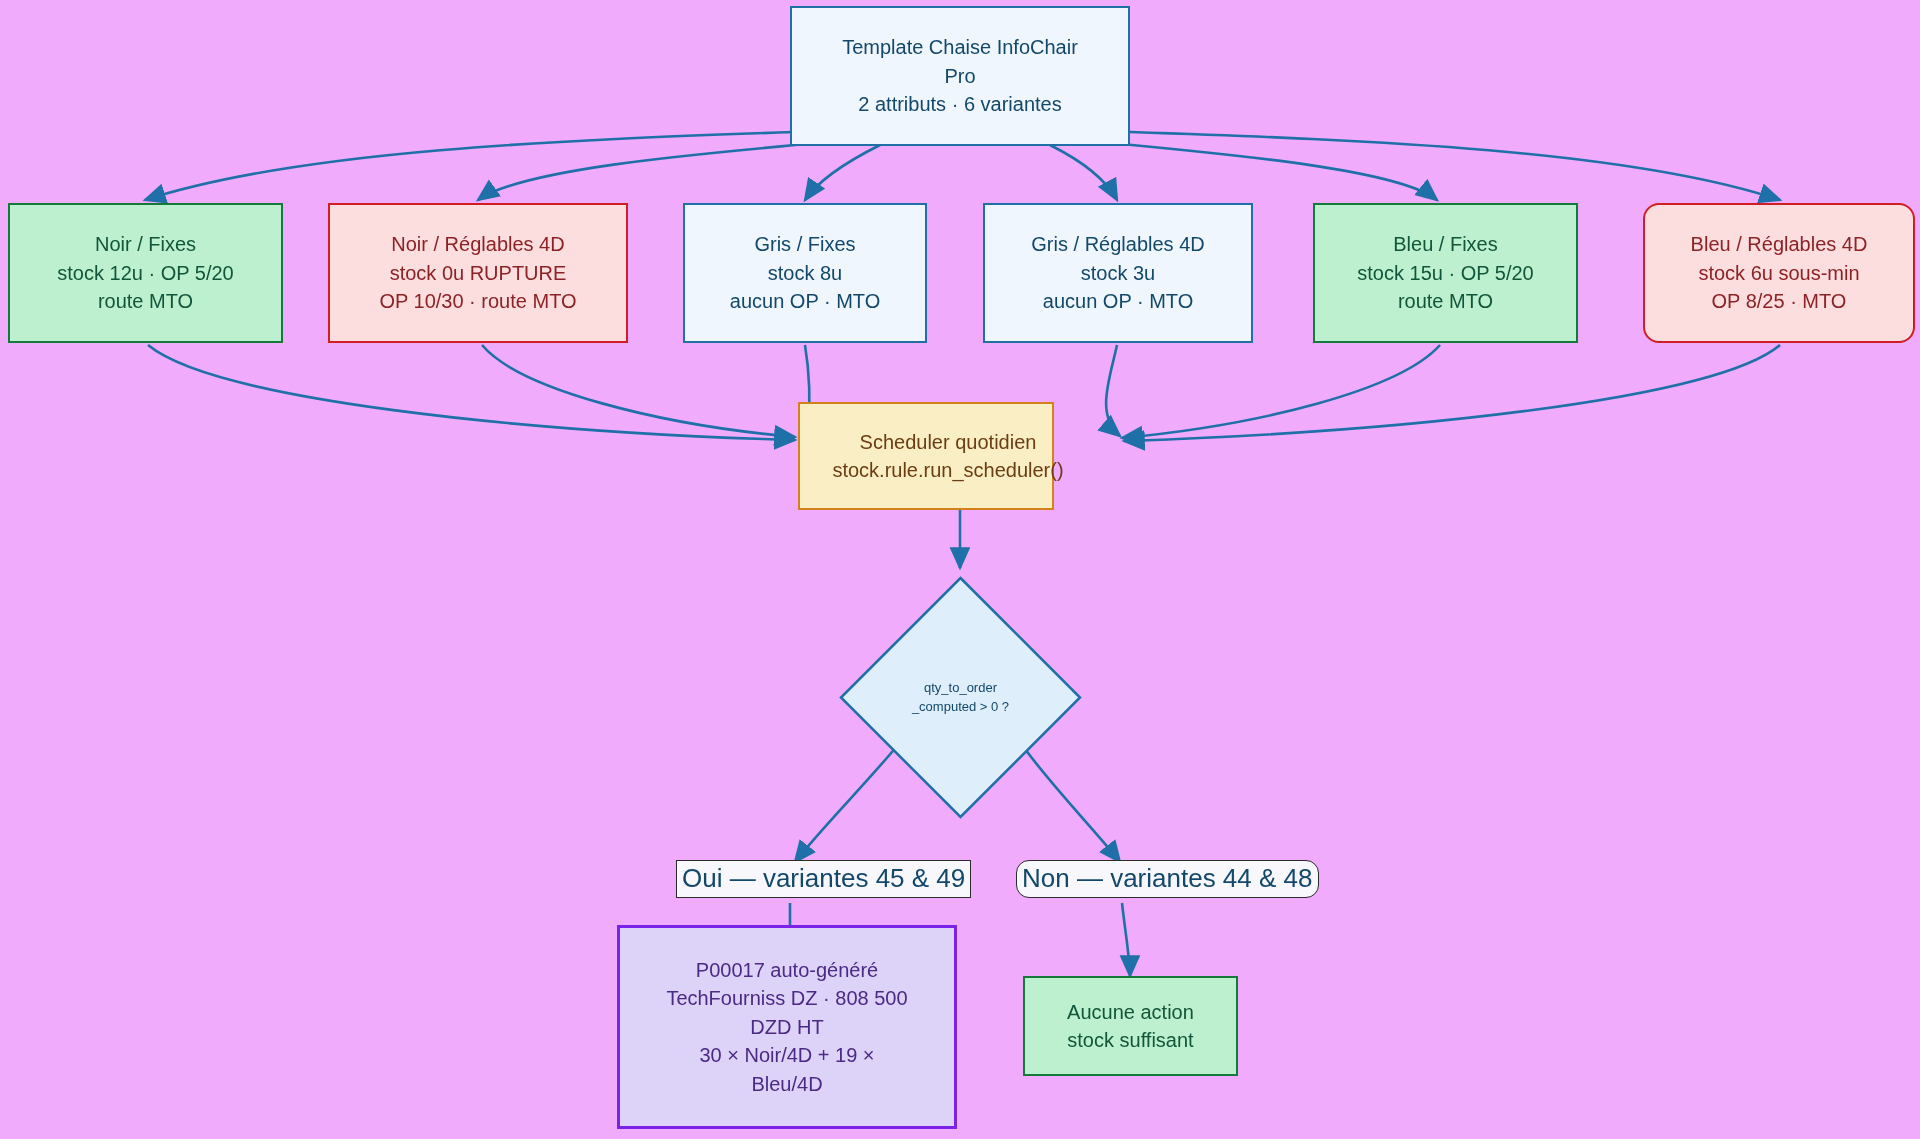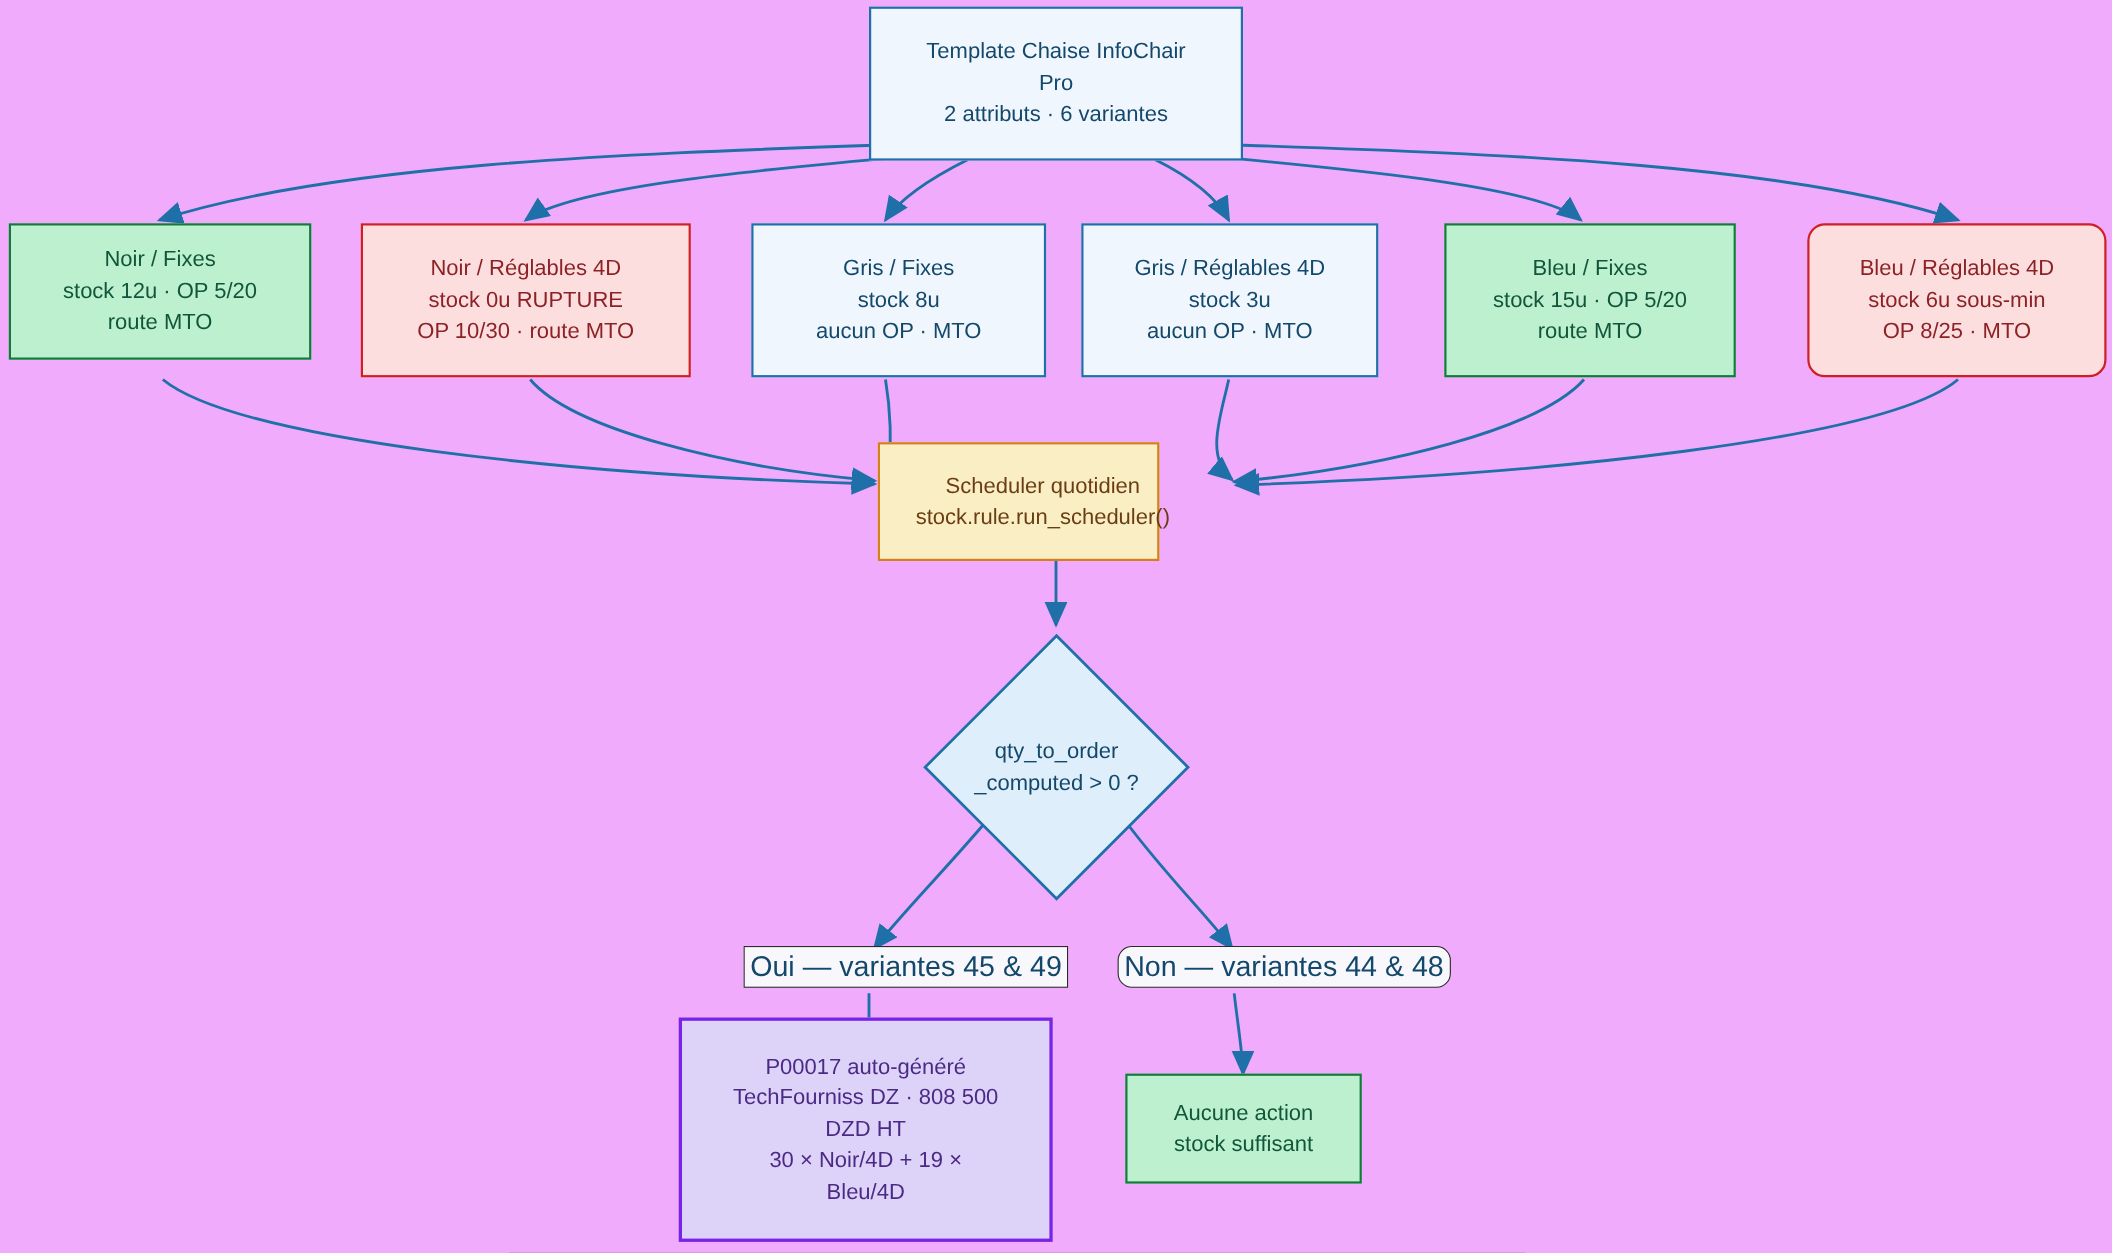--- a/index.html
+++ b/index.html
@@ -51,21 +51,21 @@
   .diamond-wrap svg { display: block; }
   .diamond-label {
     position: absolute;
     left: 0; top: 0;
     width: 100%; height: 100%;
     display: flex;
     flex-direction: column;
     align-items: center;
     justify-content: center;
     text-align: center;
-    font-size: 20px;
+    font-size: 13px;
     color: #13486b;
     line-height: 1.42;
     font-family: "Liberation Sans", sans-serif;
   }
   .edge-label {
     position: absolute;
     background: #f7f7fc;
     border: 1px solid #2b2b2b;
     color: #13486b;
     font-size: 26px;
@@ -112,33 +112,33 @@
       <path d="M1122,903 C1125,930 1130,960 1130,976"></path>
     </g>
   </svg>
 
   <div class="node v-blue" style="left:790px; top:6px; width:340px; height:140px;">
     <span class="ln">Template Chaise InfoChair</span>
     <span class="ln">Pro</span>
     <span class="ln">2 attributs · 6 variantes</span>
   </div>
 
-  <div class="node v-green" style="left:8px; top:203px; width:275px; height:124px;">
+  <div class="node v-green" style="left:8px; top:203px; width:275px; height:140px;">
     <span class="ln">Noir / Fixes</span>
     <span class="ln">stock 12u · OP 5/20</span>
     <span class="ln">route MTO</span>
   </div>
 
   <div class="node v-red" style="left:328px; top:203px; width:300px; height:140px;">
     <span class="ln">Noir / Réglables 4D</span>
     <span class="ln">stock 0u RUPTURE</span>
     <span class="ln">OP 10/30 · route MTO</span>
   </div>
 
-  <div class="node v-blue" style="left:683px; top:203px; width:268px; height:140px;">
+  <div class="node v-blue" style="left:683px; top:203px; width:244px; height:140px;">
     <span class="ln">Gris / Fixes</span>
     <span class="ln">stock 8u</span>
     <span class="ln">aucun OP · MTO</span>
   </div>
 
   <div class="node v-blue" style="left:983px; top:203px; width:270px; height:140px;">
     <span class="ln">Gris / Réglables 4D</span>
     <span class="ln">stock 3u</span>
     <span class="ln">aucun OP · MTO</span>
   </div>

